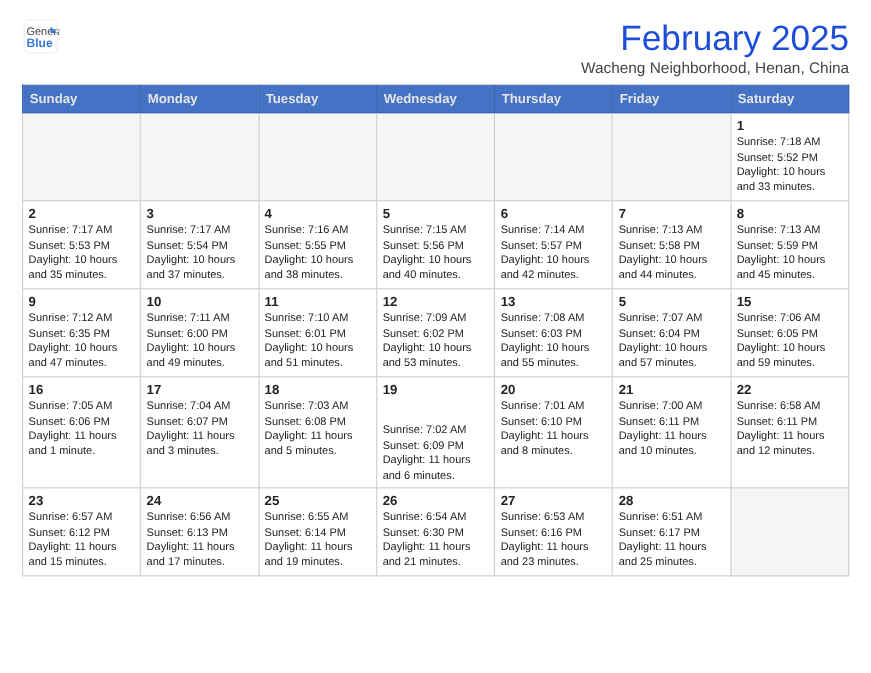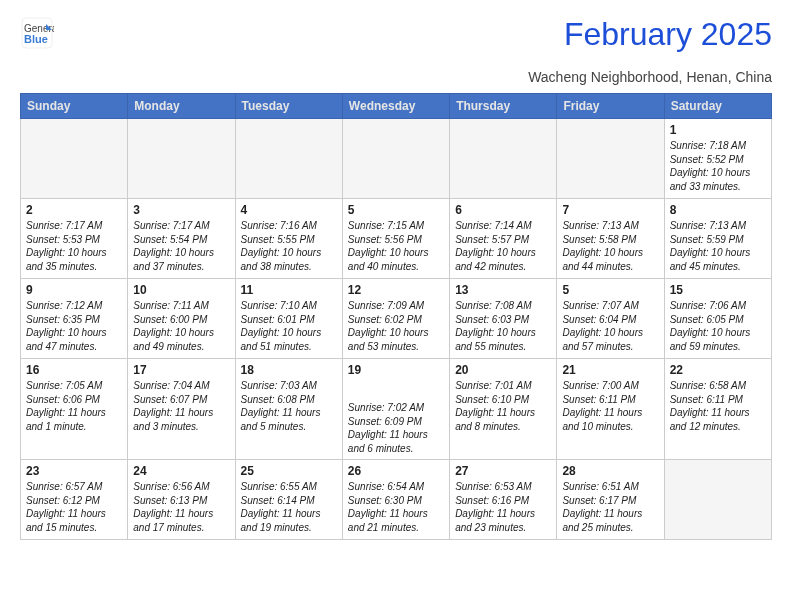--- a/index.html
+++ b/index.html
@@ -20,21 +20,21 @@
       align-items: flex-start;
       margin-bottom: 8px;
     }
     .logo {
       display: flex;
       align-items: center;
       gap: 4px;
     }
     .title-area { text-align: right; }
     .month-year { font-size: 32px; font-weight: normal; color: #1d4ed8; }
-    .location { font-size: 14px; color: #444; margin-top: 16px; }
+    .location { font-size: 14px; color: #444; margin-top: 0; }
 
     .calendar-table {
       width: 100%;
       border-collapse: collapse;
       border: 1px solid #bbb;
     }
     .calendar-table th {
       background: #4472c4;
       color: #e5e5e5;
       font-size: 12px;
@@ -60,21 +60,20 @@
     .day-number {
       font-size: 12px;
       font-weight: bold;
       margin-bottom: 2px;
       display: block;
     }
     .day-info {
       font-size: 10px;
       line-height: 1.35;
       color: #222;
-      font-style: italic;
     }
   </style>
 </head>
 <body>
 
 <div class="page">
   <div class="header">
     <div class="logo">
       <svg width="34" height="34" viewBox="0 0 34 34">
         <rect x="2" y="2" width="30" height="30" rx="4" fill="#fff" stroke="#ddd" stroke-width="0.5"></rect>

